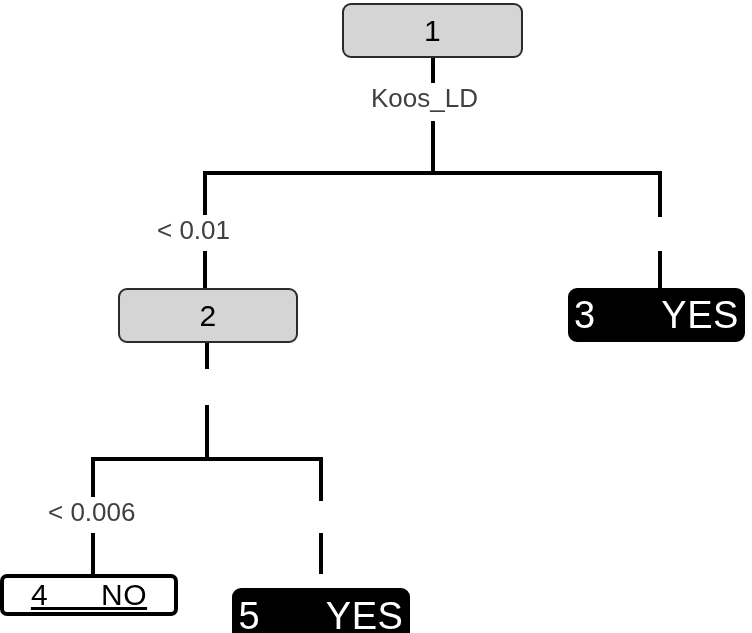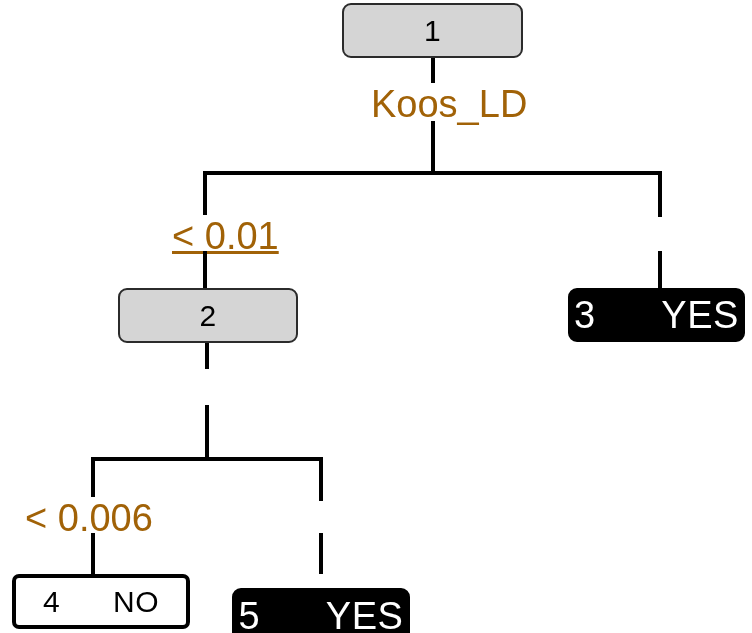--- a/index.html
+++ b/index.html
@@ -55,24 +55,24 @@
     border: 4px solid #000000;
     font-size: 30px;
     color: #000000;
     border-radius: 7px;
   }
 
   
   .split-label, .edge-label {
     position: absolute;
     background: #ffffff;
-    color: #a16207;
-    font-size: 38px;
+    color: #404040;
+    font-size: 26px;
     white-space: nowrap;
-    text-align: right;
+    text-align: left;
     line-height: 1.05;
     padding: 2px 5px;
   }
 </style>
 </head>
 <body>
 
 <div id="tree-canvas">
 
   <div class="node node-internal" style="left:342px; top:3px; width:181px; height:55px;">1</div>
@@ -80,21 +80,21 @@
   <div class="edge-v" style="left:431px; top:58px; width:4px; height:28px;"></div>
 
   <div class="split-label" style="left:366px; top:83px; width:136px;">Koos_LD</div>
 
   <div class="edge-v" style="left:431px; top:121px; width:4px; height:52px;"></div>
 
   <div class="edge-h" style="left:203px; top:171px; width:459px; height:4px;"></div>
 
   <div class="edge-v" style="left:203px; top:171px; width:4px; height:46px;"></div>
 
-  <div class="edge-label" style="left:167px; top:215px; width:90px;text-decoration:underline;">&lt; 0.01</div>
+  <div class="edge-label" style="left:152px; top:215px; width:90px;">&lt; 0.01</div>
 
   <div class="edge-v" style="left:203px; top:251px; width:4px; height:39px;"></div>
 
   <div class="edge-v" style="left:658px; top:171px; width:4px; height:46px;"></div>
 
 
   <div class="edge-v" style="left:658px; top:251px; width:4px; height:39px;"></div>
 
   <div class="node node-internal" style="left:118px; top:288px; width:180px; height:55px;">2</div>
 
@@ -102,26 +102,26 @@
 
   <div class="edge-v" style="left:205px; top:343px; width:4px; height:26px;"></div>
 
 
   <div class="edge-v" style="left:205px; top:405px; width:4px; height:54px;"></div>
 
   <div class="edge-h" style="left:91px; top:457px; width:232px; height:4px;"></div>
 
   <div class="edge-v" style="left:91px; top:457px; width:4px; height:44px;"></div>
 
-  <div class="edge-label" style="left:20px; top:497px; width:110px;">&lt; 0.006</div>
+  <div class="edge-label" style="left:43px; top:497px; width:110px;">&lt; 0.006</div>
 
   <div class="edge-v" style="left:91px; top:533px; width:4px; height:43px;"></div>
 
   <div class="edge-v" style="left:319px; top:457px; width:4px; height:44px;"></div>
 
 
   <div class="edge-v" style="left:319px; top:533px; width:4px; height:41px;"></div>
 
-  <div class="node node-leaf-light" style="left:12px; top:574px; width:178px; height:55px;">4      NO</div>
+  <div class="node node-leaf-light" style="left:0; top:574px; width:178px; height:42px;text-decoration:underline;">4      NO</div>
 
   <div class="node node-leaf-dark" style="left:232px; top:588px; width:178px; height:56px;">5      YES</div>
 
 </div>
 
 </body></html>

